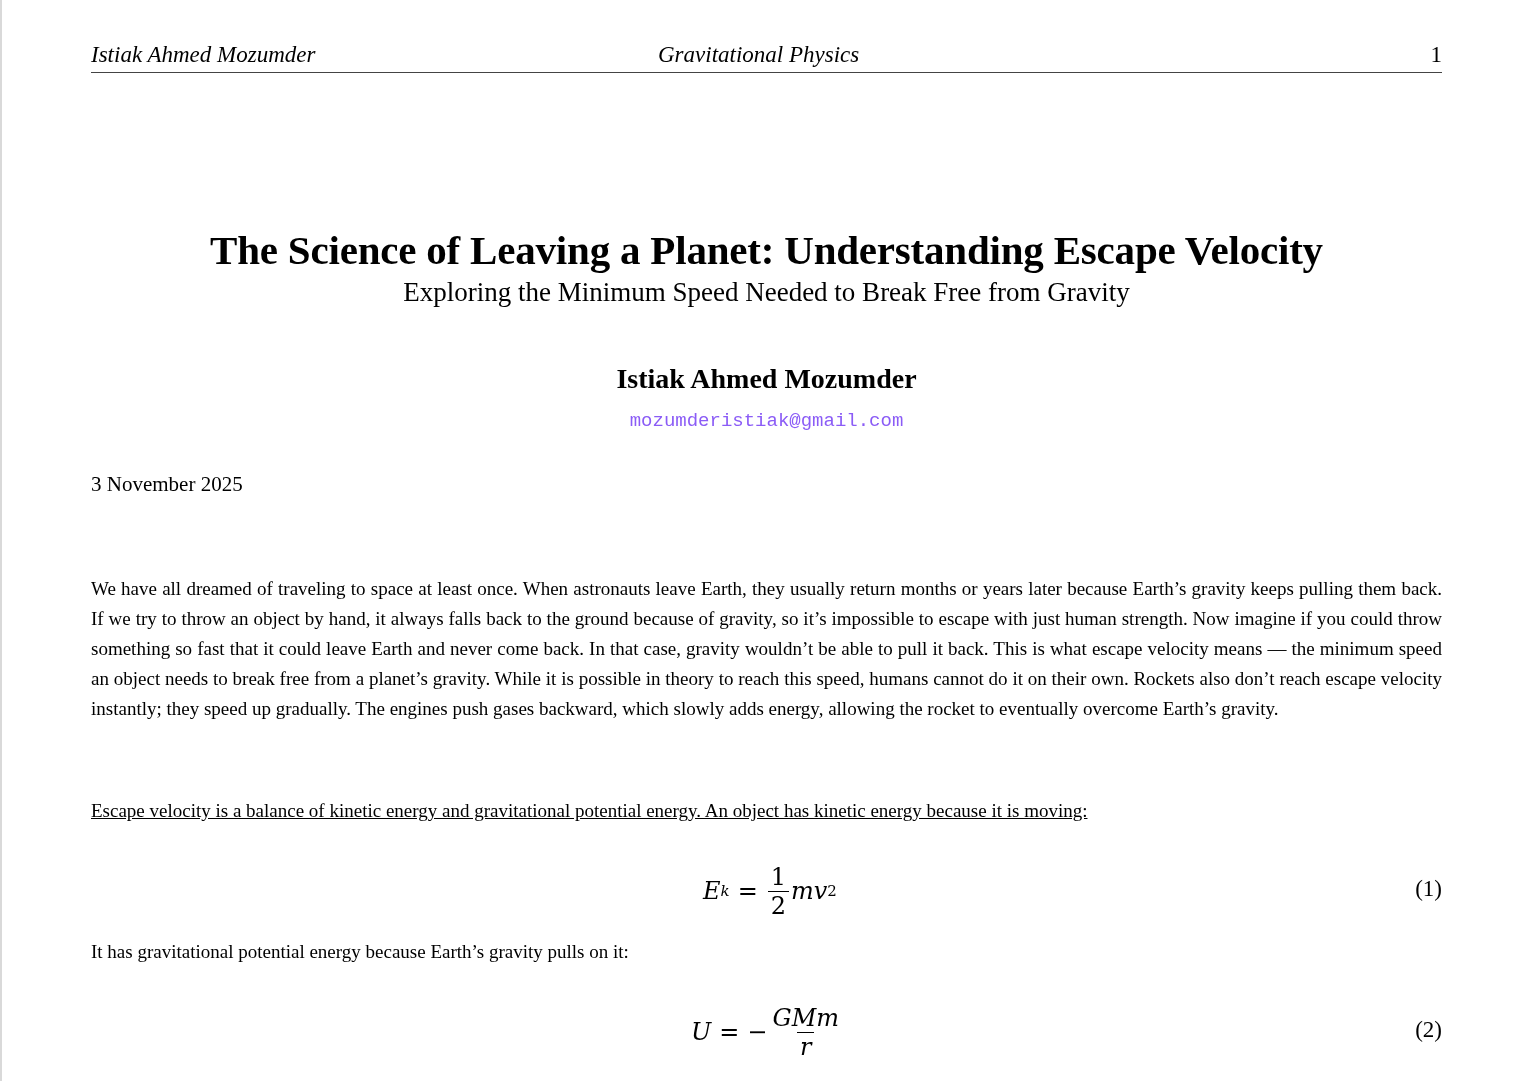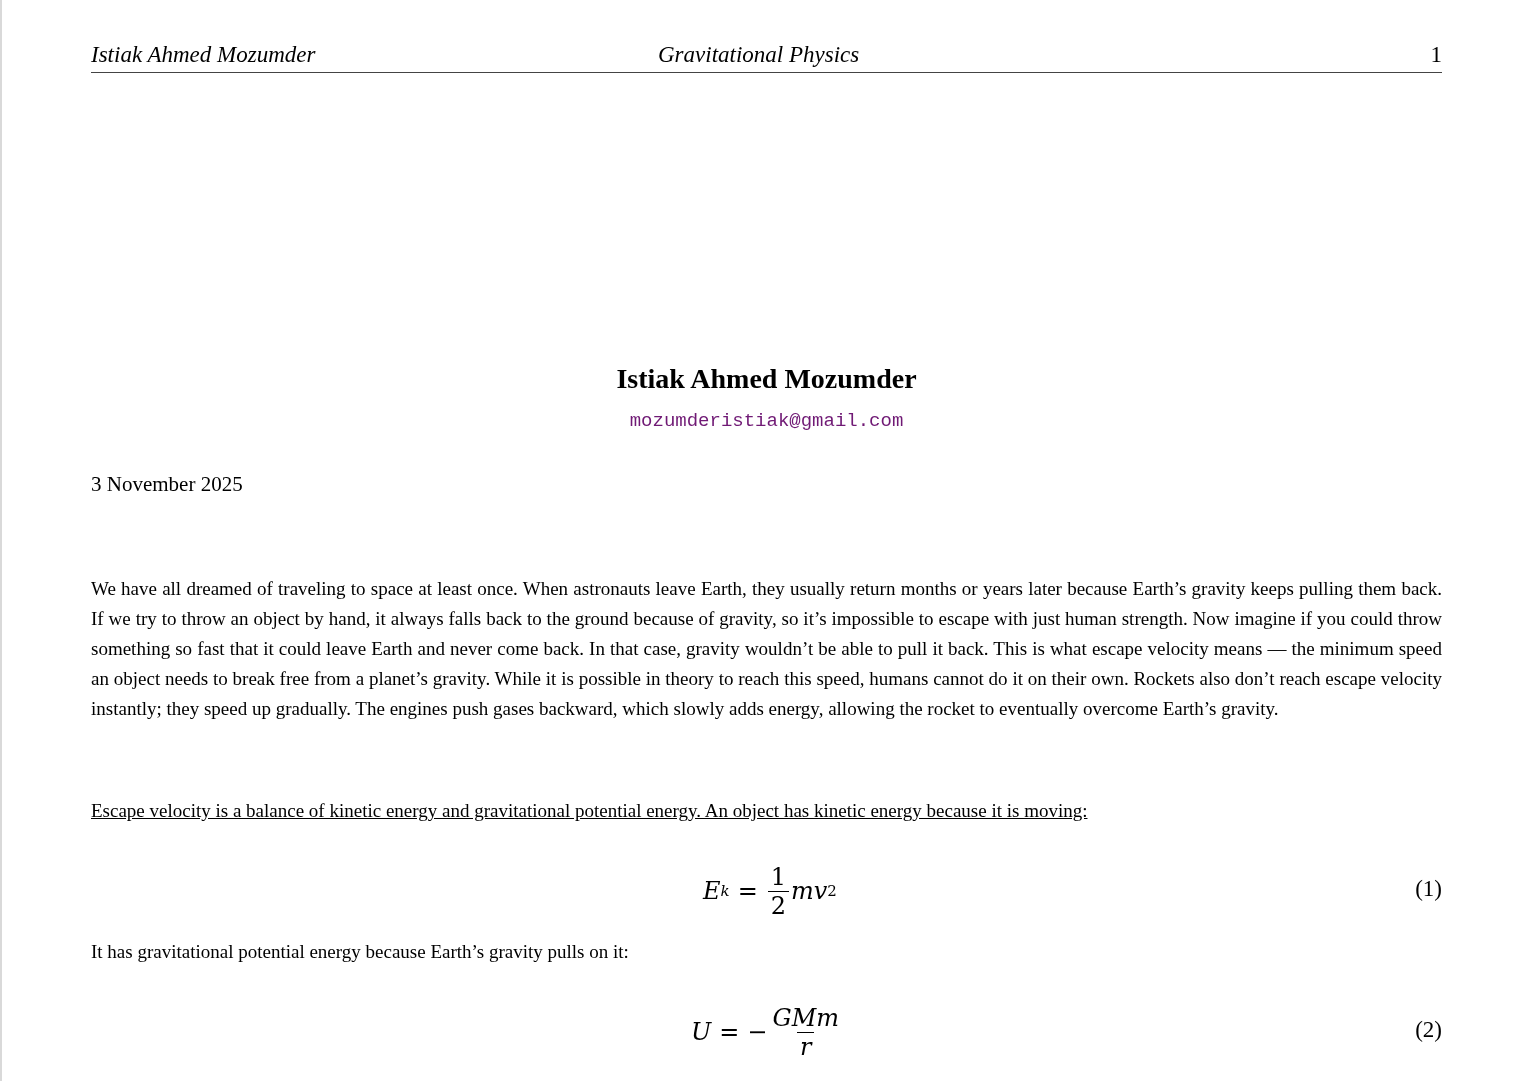--- a/index.html
+++ b/index.html
@@ -75,21 +75,21 @@
       position: absolute;
       top: 409px;
       left: 0;
       width: 1351px;
       text-align: center;
       font-family: "Liberation Mono", "DejaVu Sans Mono", monospace;
       font-size: 19px;
       line-height: 24px;
       color: #1f6fcf;
     }
-    .email a { color: #701a75; text-decoration: none; }
+    .email a { color: #8b5cf6; text-decoration: none; }
     .date {
       position: absolute;
       top: 471px;
       left: 0;
       width: 1351px;
       text-align: left;
       font-size: 21px;
       line-height: 26px;
     }
     .body-text {
@@ -150,20 +150,22 @@
 
 <div class="page">
 
   <div class="running-header">
     <span class="rh-left">Istiak Ahmed Mozumder</span>
     <span class="rh-center">Gravitational Physics</span>
     <span class="rh-right">1</span>
   </div>
 
   <div class="title-block">
+    <h1 class="title">The Science of Leaving a Planet: Understanding Escape Velocity</h1>
+    <div class="subtitle">Exploring the Minimum Speed Needed to Break Free from Gravity</div>
   </div>
 
   <div class="author">Istiak Ahmed Mozumder</div>
 
   <div class="email">
     <a title="mozumderistiak@gmail.com">mozumderistiak@gmail.com</a>
   </div>
 
   <div class="date">3 November 2025</div>
 

